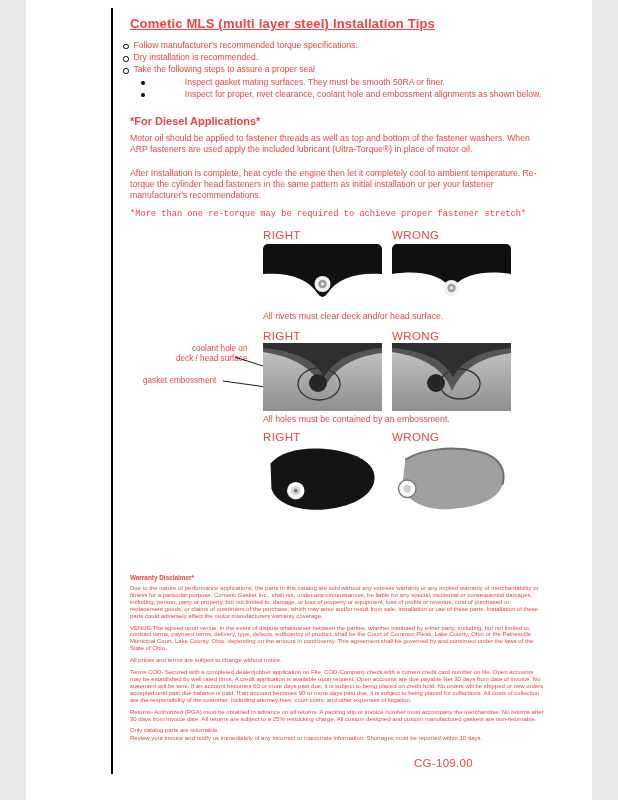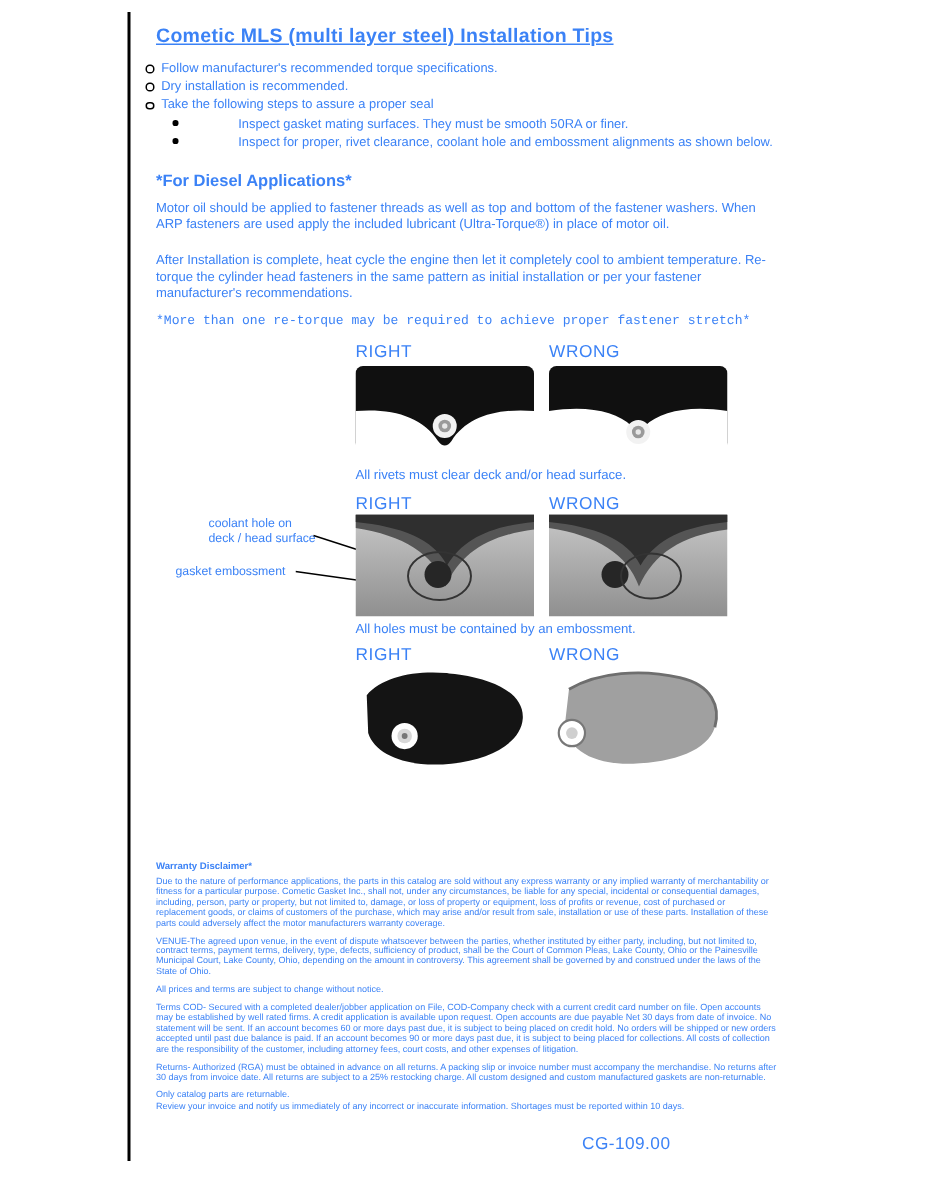--- a/index.html
+++ b/index.html
@@ -1,27 +1,27 @@
 <!DOCTYPE html>
 <html><head>
 <meta charset="utf-8">
 <style>
   html,body{margin:0;padding:0;background:#e8e8e8;}
   .page{
-    position:relative;width:618px;height:800px;background:#ffffff;
-    font-family:"Liberation Sans","DejaVu Sans",sans-serif;color:#3b82f6;
+    position:relative;width:566px;height:800px;background:#ffffff;
+    font-family:"Liberation Sans","DejaVu Sans",sans-serif;color:#ef4444;
     overflow:hidden;margin:0 auto;
   }
   .left-rule{position:absolute;left:85px;top:8px;width:2px;height:766px;background:#000;}
   .title{
     position:absolute;left:104px;top:16px;margin:0;
     font-size:13px;font-weight:bold;text-decoration:underline;letter-spacing:.2px;
   }
   .tips{position:absolute;left:97px;top:41px;width:460px;font-size:8.6px;line-height:9px;}
-  .trow{display:flex;gap:5px;margin-bottom:3.2px;align-items:flex-start;}
+  .trow{display:flex;gap:5px;margin-bottom:3.2px;align-items:center;}
   .trow.sub{margin-left:18px;gap:40px;}
   .ob{flex:0 0 auto;width:3.5px;height:3.5px;border:1px solid #000;border-radius:50%;margin-top:2.2px;}
   .fb{flex:0 0 auto;width:3.8px;height:3.8px;background:#000;border-radius:50%;margin-top:2.2px;}
   .diesel-h{position:absolute;left:104px;top:115px;margin:0;font-size:11px;font-weight:bold;}
   .para{position:absolute;left:104px;width:414px;margin:0;font-size:8.7px;line-height:11.2px;}
   .p1{top:133px;}
   .p2{top:168px;}
   .p3{top:209px;font-family:Liberation Mono, monospace;}
   .dlabel{position:absolute;width:119px;text-align:left;font-size:11.5px;letter-spacing:.4px;}
   .limg{position:absolute;display:block;}
@@ -86,21 +86,21 @@
     <circle cx="59.5" cy="44" r="8" fill="#f2f2f2"></circle>
     <circle cx="59.5" cy="44" r="4.2" fill="#9a9a9a"></circle>
     <circle cx="59.5" cy="44" r="1.8" fill="#e8e8e8"></circle>
   </svg>
 
   <div class="caption" style="top:311px;">All rivets must clear deck and/or head surface.</div>
 
   <span class="dlabel" style="left:237px;top:330px;">RIGHT</span>
   <span class="dlabel" style="left:366px;top:330px;">WRONG</span>
 
-  <div class="annot" style="left:139px;top:344px;">
+  <div class="annot" style="left:150px;top:344px;text-align:right;">
     <div>coolant hole on</div>
     <div>deck / head surface</div>
   </div>
   <div class="annot" style="left:117px;top:376px;">gasket embossment</div>
 
   <svg class="conn" width="44" height="44" viewBox="0 0 44 44">
     <line x1="12" y1="8" x2="43" y2="18" stroke="#000" stroke-width="0.9"></line>
     <line x1="0" y1="32" x2="43" y2="38" stroke="#000" stroke-width="0.9"></line>
   </svg>
 

